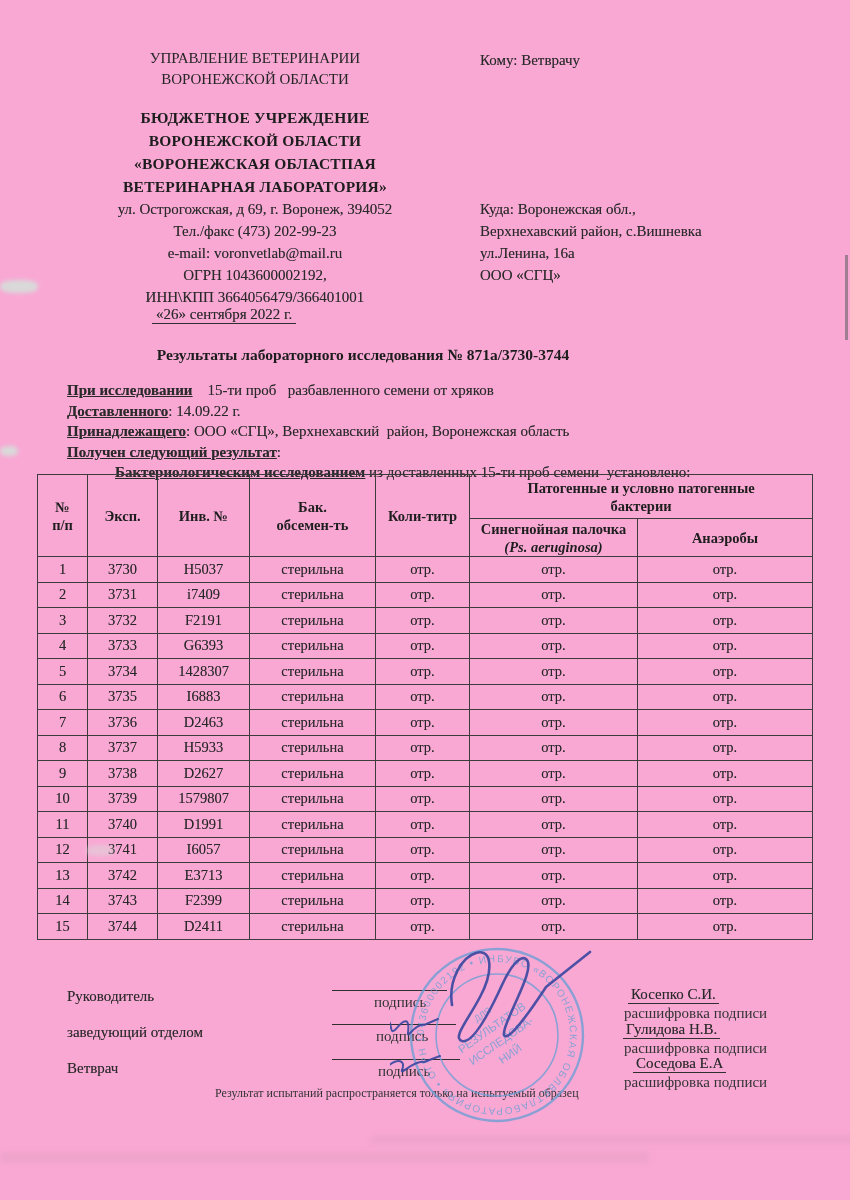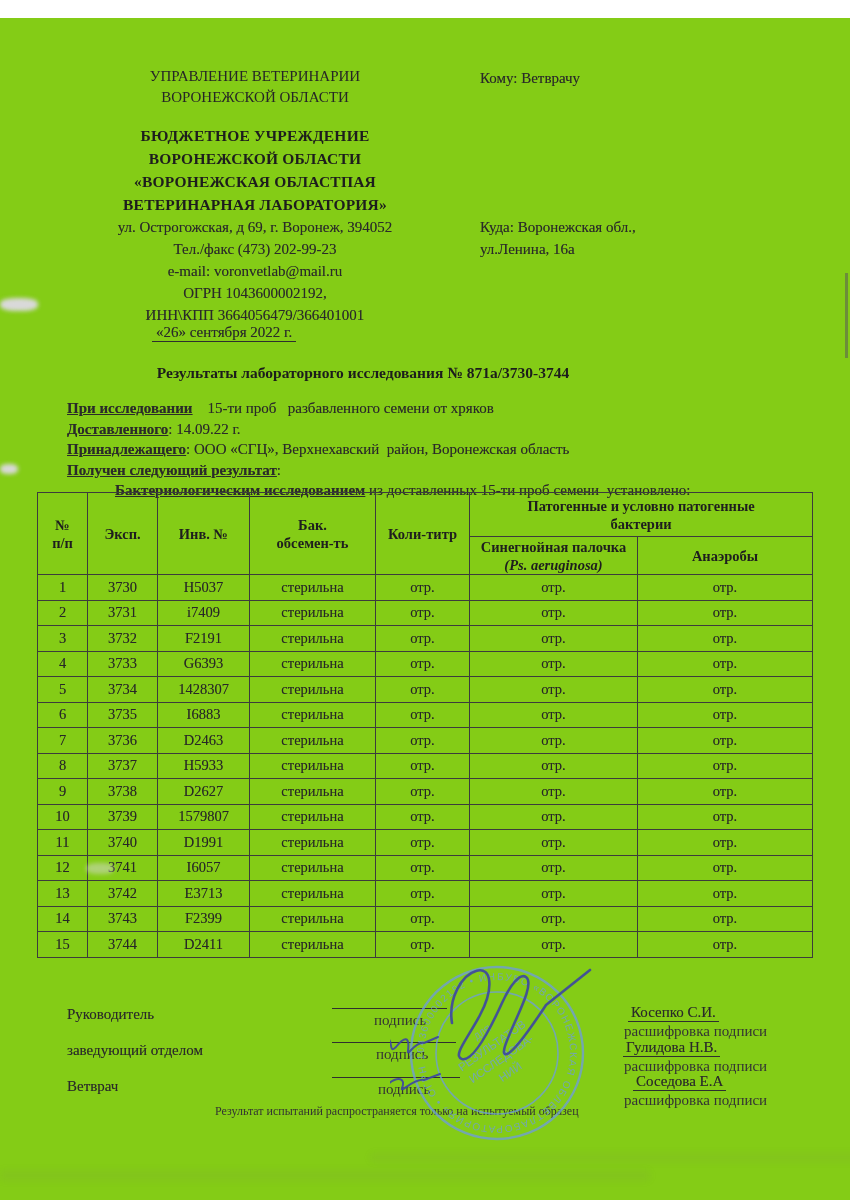--- a/index.html
+++ b/index.html
@@ -4,21 +4,21 @@
 <style>
   html,body{margin:0;padding:0;}
   body{
     width:850px;height:1200px;
     background:#ffffff;
     font-family:"Liberation Serif","DejaVu Serif",serif;
     color:#262626;
     position:relative;
     overflow:hidden;
   }
-  .page{position:absolute;inset:0;background:#84cc16;margin-top:18px;}
+  .page{position:absolute;inset:0;background:#f9a8d4;}
   .abs{position:absolute;}
   .ctr{text-align:center;}
   .b{font-weight:bold;text-decoration:underline;}
   .doc-text{font-size:15px;line-height:21px;color:#2a2a2a;text-shadow:0 0 .5px rgba(40,40,40,.45);}
   .org-block{font-size:15.5px;line-height:23px;font-weight:bold;letter-spacing:.2px;color:#1d1d1d;}
   .dept-block{font-size:15px;line-height:21px;color:#262626;}
   .underline{border-bottom:1.5px solid #2e2e2e;padding:0 4px 1px 4px;}
   .title{font-size:15.5px;font-weight:bold;color:#1c1c1c;}
   .caption{font-size:15px;color:#343434;}
   
@@ -62,21 +62,23 @@
   <div class="abs ctr doc-text" style="left:85px;top:198px;width:340px;line-height:22px;">
     <div>ул. Острогожская, д 69, г. Воронеж, 394052</div>
     <div>Тел./факс  (473) 202-99-23</div>
     <div>e-mail: voronvetlab@mail.ru</div>
     <div>ОГРН 1043600002192,</div>
     <div>ИНН\КПП 3664056479/366401001</div>
   </div>
 
   <div class="abs doc-text" style="left:480px;top:198px;width:300px;line-height:22px;">
     <div>Куда: Воронежская обл.,</div>
+    <div>Верхнехавский район, с.Вишневка</div>
     <div>ул.Ленина, 16а</div>
+    <div>ООО «СГЦ»</div>
   </div>
 
   <div class="abs doc-text" style="left:152px;top:304px;">
     <span class="underline">«26» сентября 2022 г.</span>
   </div>
 
   <div class="abs ctr title" style="left:0;top:346px;width:726px;">Результаты лабораторного исследования № 871а/3730-3744</div>
 
   <div class="abs doc-text" style="left:67px;top:380px;width:740px;line-height:20.5px;">
     <div><span class="b">При исследовании</span><span style="white-space:pre-wrap;">    15-ти проб   разбавленного семени от хряков</span></div>

